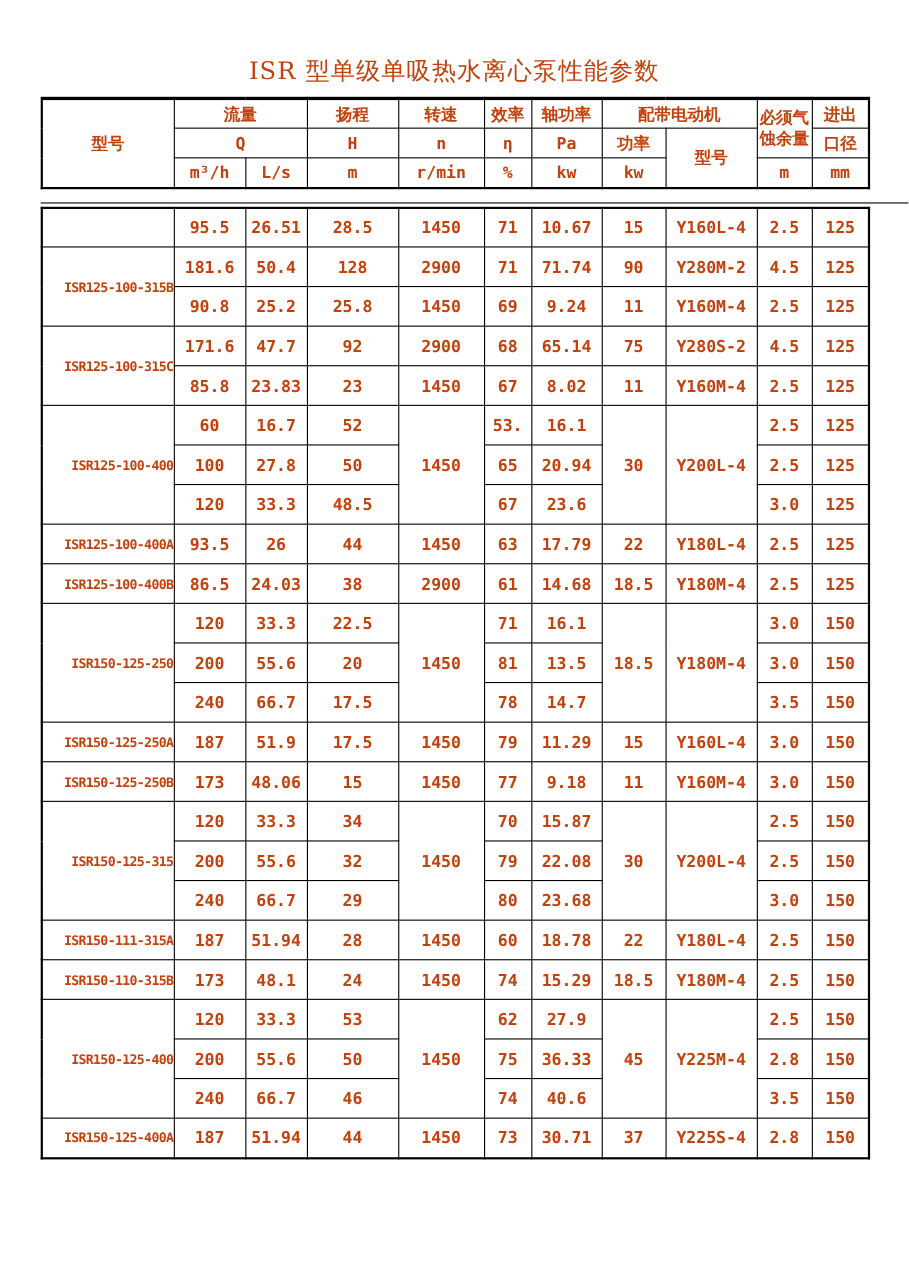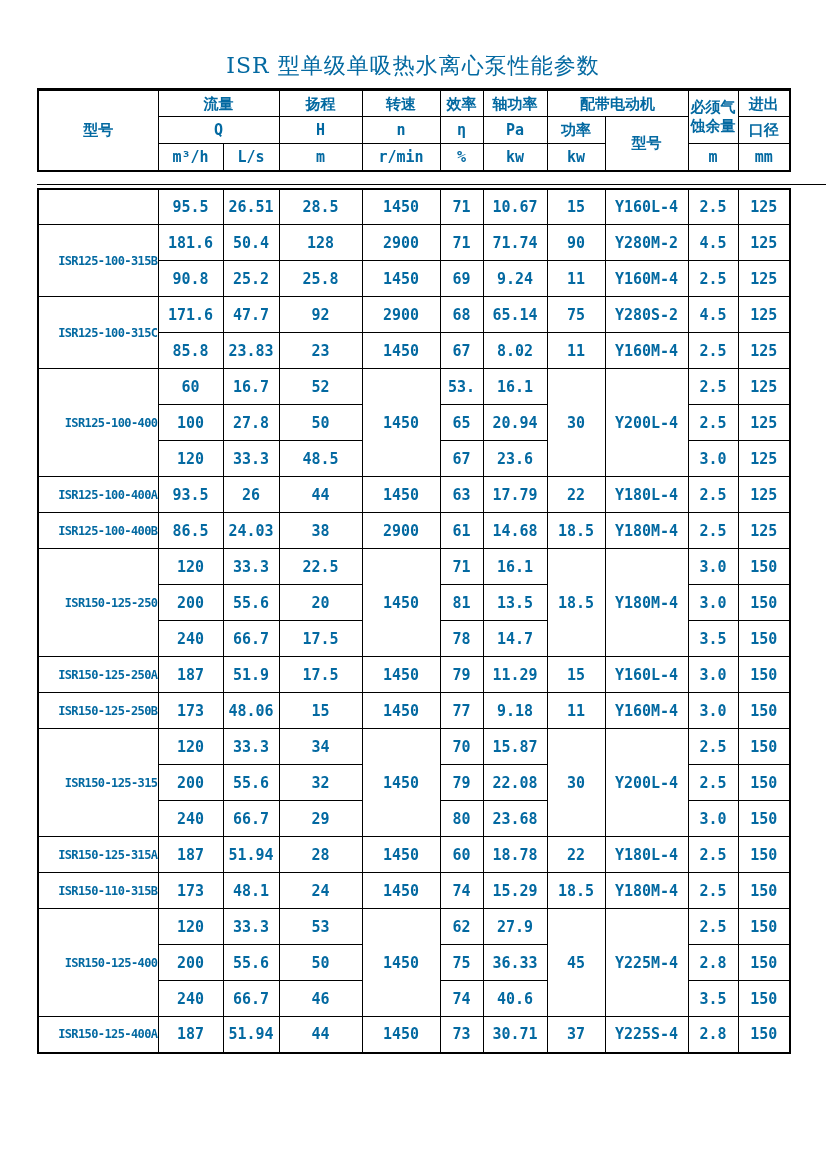--- a/index.html
+++ b/index.html
@@ -2,21 +2,21 @@
 <html><head>
 <meta charset="utf-8">
 <style>
   * { margin: 0; padding: 0; box-sizing: border-box; }
   html, body { background: #ffffff; }
   .page {
     position: relative;
     width: 826px;
     height: 1165px;
     background: #ffffff;
-    color: #0369a1;
+    color: #c2410c;
     font-family: "DejaVu Sans Mono", "Liberation Sans", sans-serif;
     overflow: hidden;
   }
   .title {
     padding-top: 52px;
     text-align: center;
     font-family: "DejaVu Serif", serif;
     font-weight: normal;
     font-size: 22px;
     letter-spacing: 1px;
@@ -337,21 +337,21 @@
           <tr>
             <td>240</td>
             <td>66.7</td>
             <td>29</td>
             <td>80</td>
             <td>23.68</td>
             <td>3.0</td>
             <td>150</td>
           </tr>
           <tr>
-            <td class="model-cell">ISR150-125-315A</td>
+            <td class="model-cell">ISR150-111-315A</td>
             <td>187</td>
             <td>51.94</td>
             <td>28</td>
             <td>1450</td>
             <td>60</td>
             <td>18.78</td>
             <td>22</td>
             <td>Y180L-4</td>
             <td>2.5</td>
             <td>150</td>

